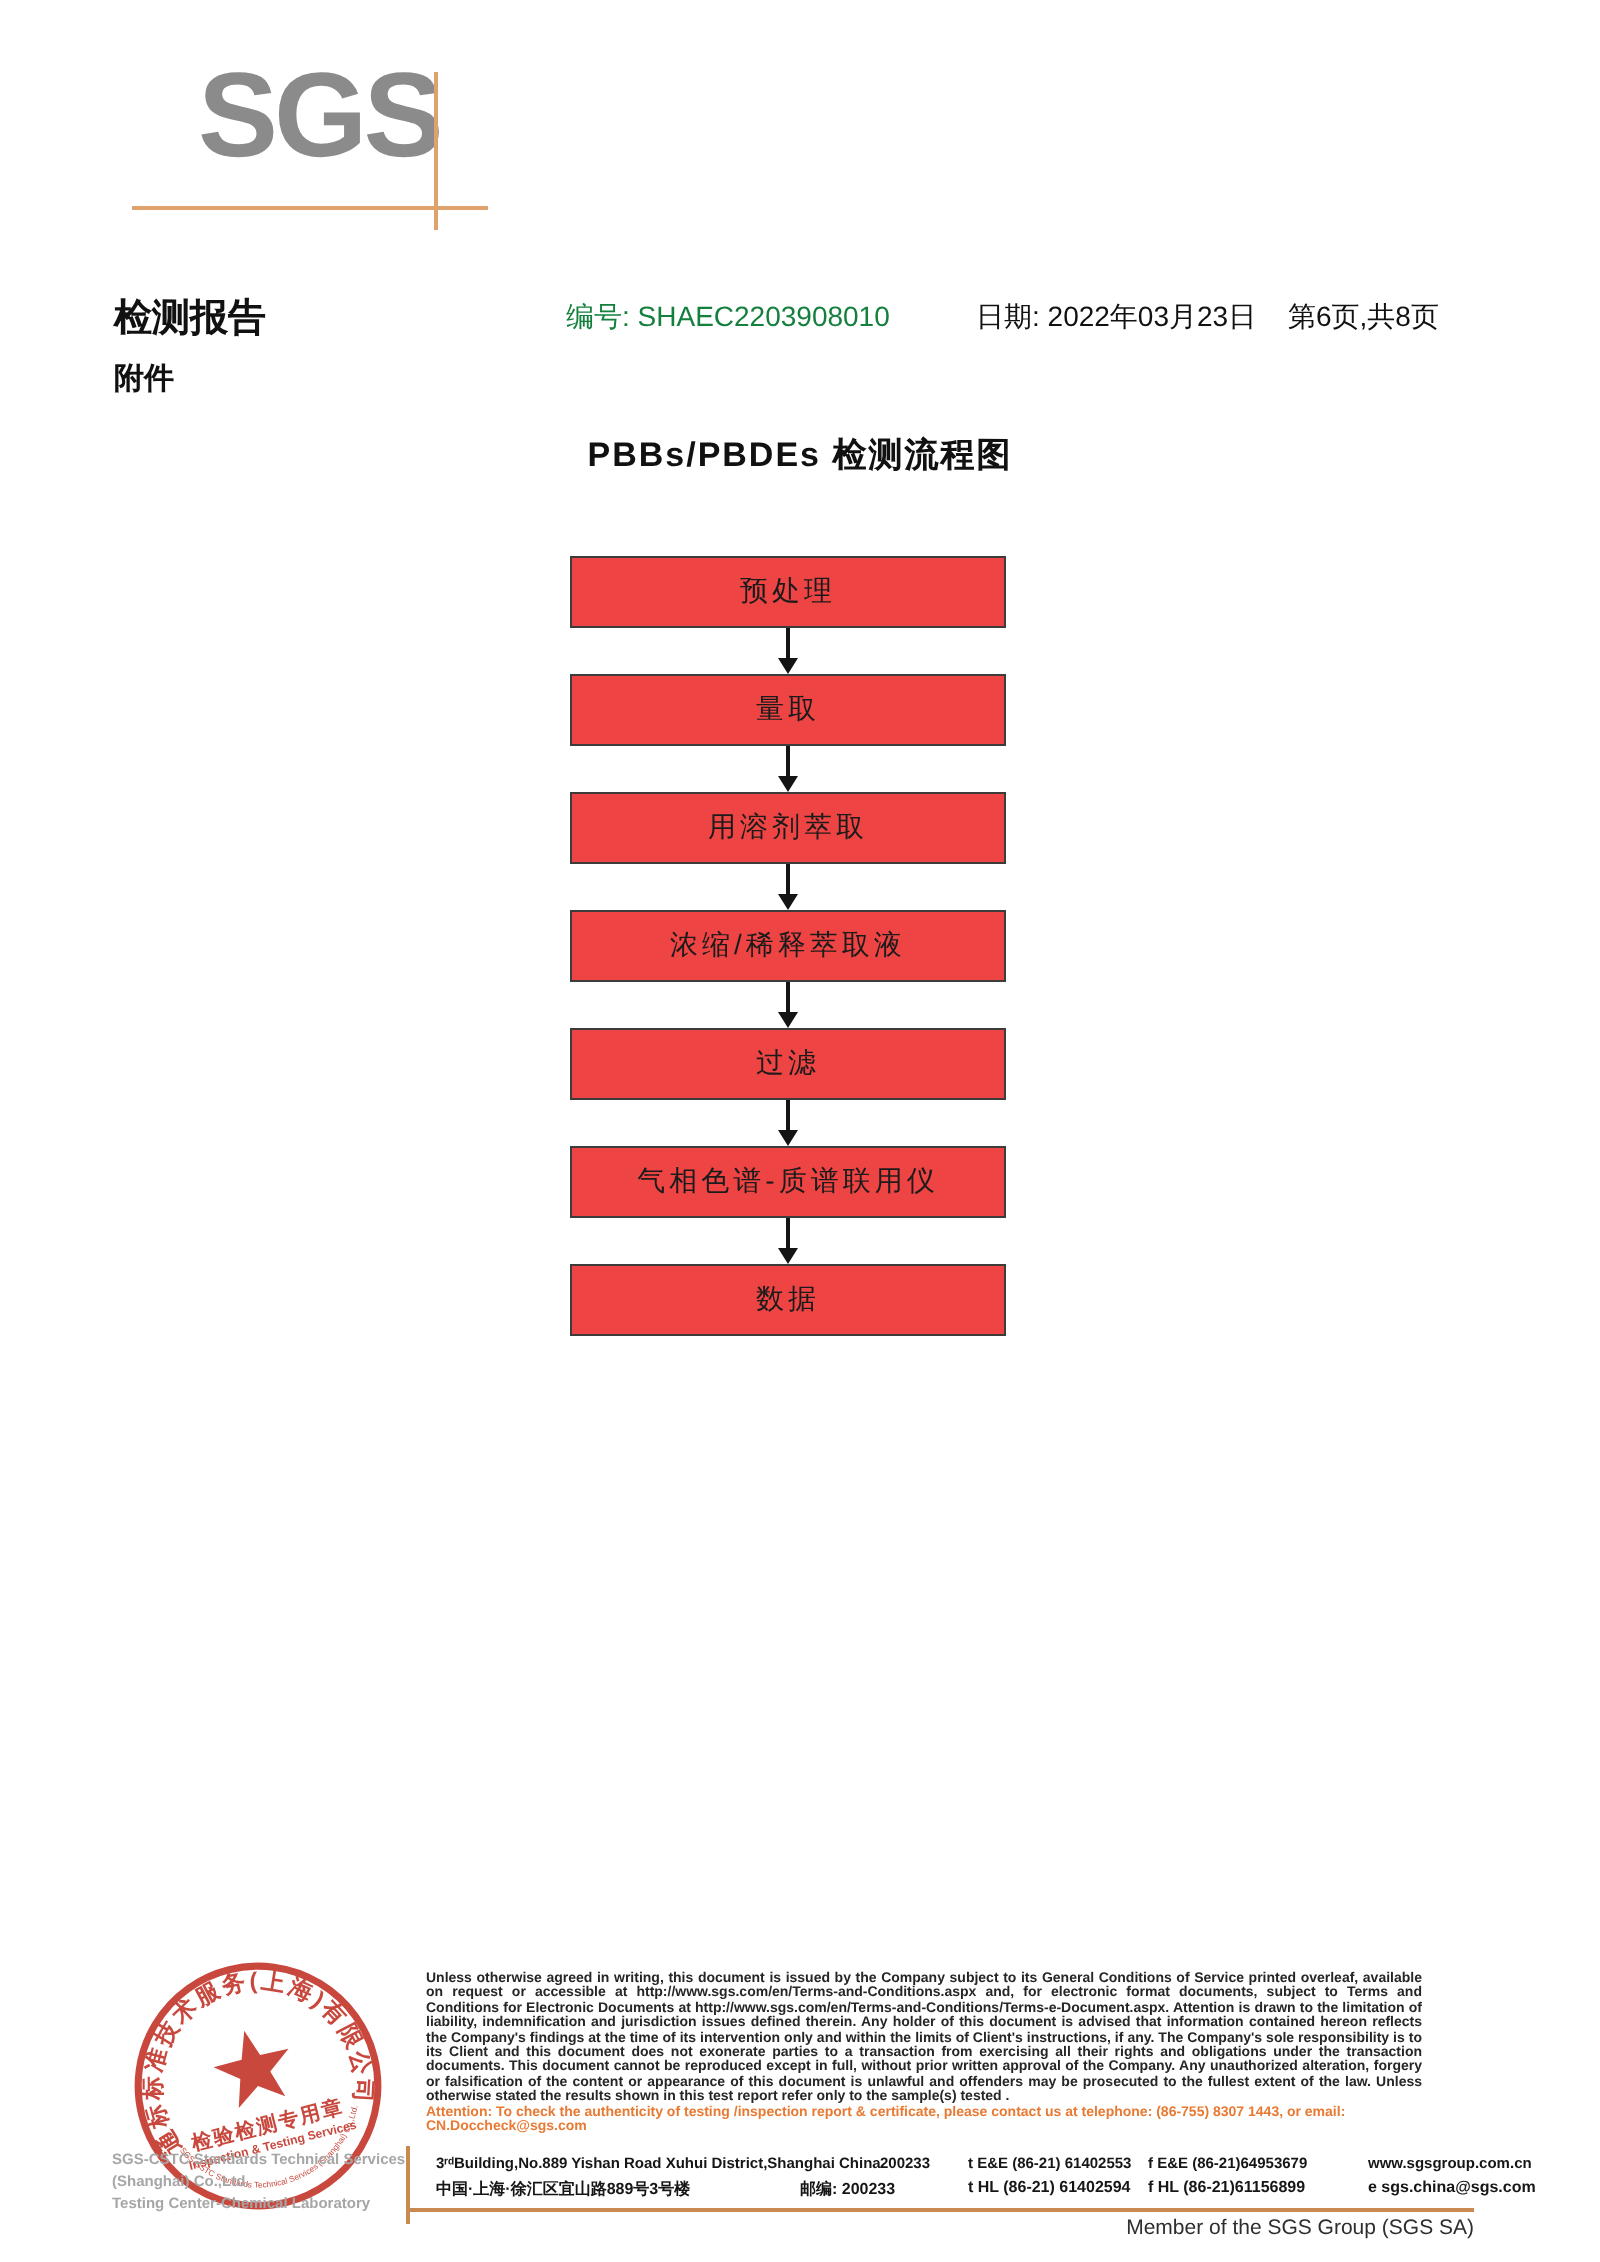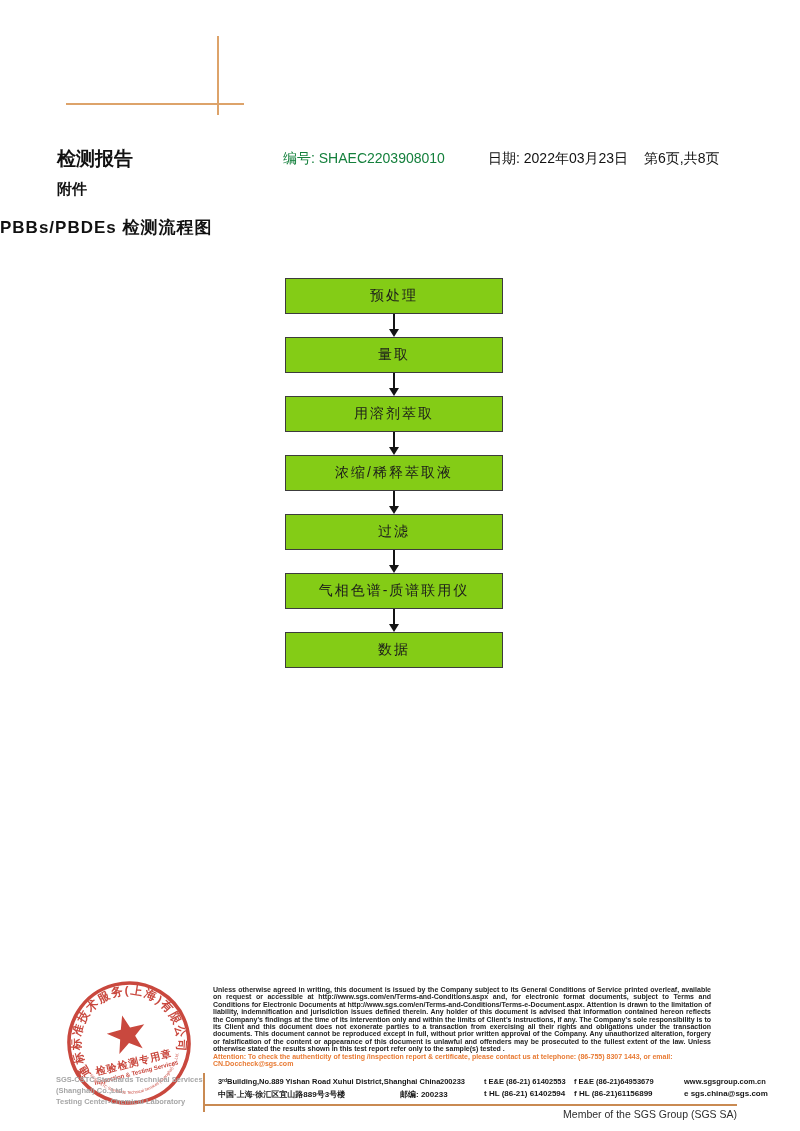--- a/index.html
+++ b/index.html
@@ -13,25 +13,25 @@
   .logo-vline { position:absolute; left:217px; top:36px; width:2px; height:79px; background:#ddA36a; }
 
   
   .report-title { position:absolute; left:57px; top:146px; font-size:19px; font-weight:bold; color:#111; }
   .report-no    { position:absolute; left:283px; top:150px; font-size:14px; color:#15803d; }
   .report-date  { position:absolute; left:488px; top:150px; font-size:14px; color:#111; }
   .report-page  { position:absolute; left:644px; top:150px; font-size:14px; color:#111; }
   .attachment   { position:absolute; left:57px; top:180px; font-size:15px; font-weight:bold; color:#111; }
 
   
-  .flow-title { position:absolute; left:0; right:0; top:216px; text-align:left;
+  .flow-title { position:absolute; left:0; right:0; top:216px; text-align:center;
                 font-size:17px; font-weight:bold; color:#111; letter-spacing:1px; }
   .flowchart { position:absolute; left:285px; top:278px; width:218px; display:flex; flex-direction:column; }
   .flow-box { height:36px; border:1px solid #3c3c3c; display:flex; align-items:center; justify-content:center;
-              font-size:14px; color:#1b1b1b; letter-spacing:2px; background:#84cc16; }
+              font-size:14px; color:#1b1b1b; letter-spacing:2px; background:#ef4444; }
   .flow-arrow { height:23px; display:flex; flex-direction:column; align-items:center; }
   .flow-arrow .stem { width:2px; flex:1; background:#141414; }
   .flow-arrow .head { width:0; height:0; border-left:5px solid transparent;
                       border-right:5px solid transparent; border-top:8px solid #141414; }
 
   
   .legal { position:absolute; left:213px; top:986px; width:498px; font-size:7px; line-height:7.4px;
            font-weight:bold; color:#262626; text-align:justify; }
   .legal p { margin:0; }
   .legal .attention { color:#e87a33; text-align:left; }
@@ -57,20 +57,21 @@
   .company-gray { position:absolute; left:56px; top:1074px; width:185px; font-size:7.5px;
                   line-height:11px; color:#a6a6a6; font-weight:bold; }
   .stamp { position:absolute; left:64px; top:978px; width:130px; height:130px;
            transform:rotate(-14deg); opacity:0.92; }
 </style>
 </head>
 <body>
 
 <div class="page">
 
+  <div class="logo-text">SGS</div>
   <div class="logo-hline"></div>
   <div class="logo-vline"></div>
 
   <div class="report-title">检测报告</div>
   <div class="report-no">编号: SHAEC2203908010</div>
   <div class="report-date">日期: 2022年03月23日</div>
   <div class="report-page">第6页,共8页</div>
   <div class="attachment">附件</div>
 
   <div class="flow-title">PBBs/PBDEs 检测流程图</div>

